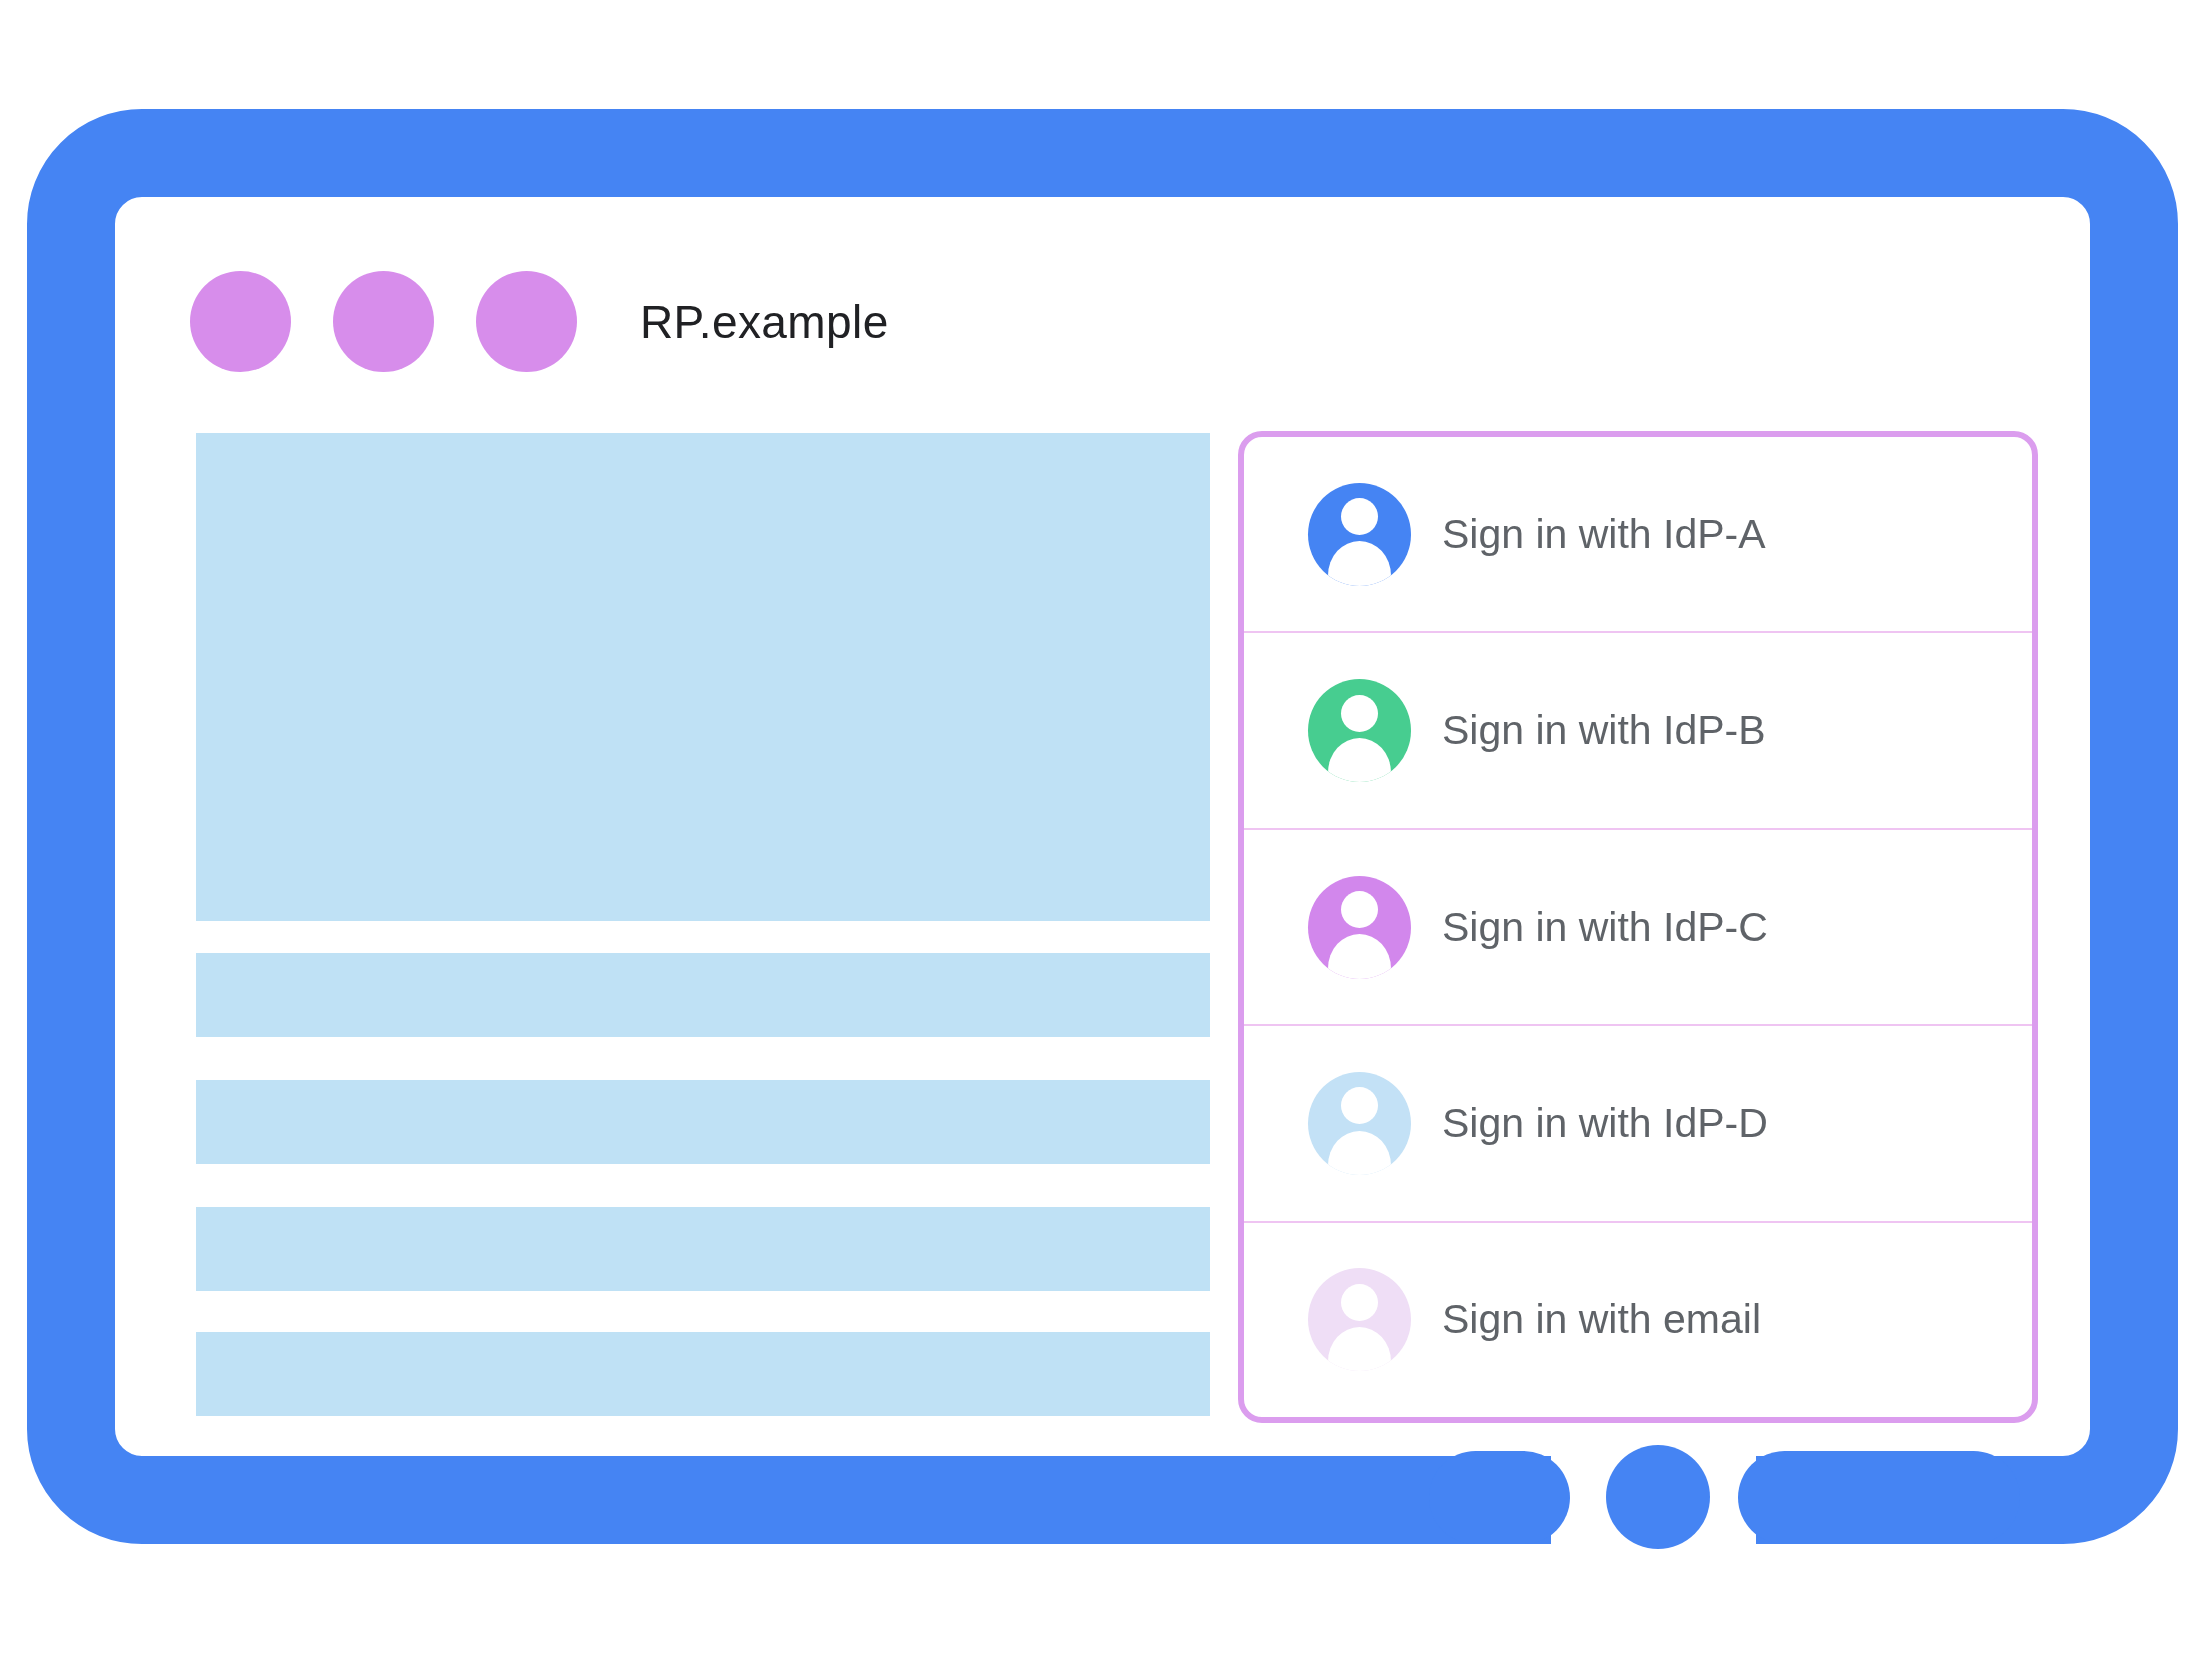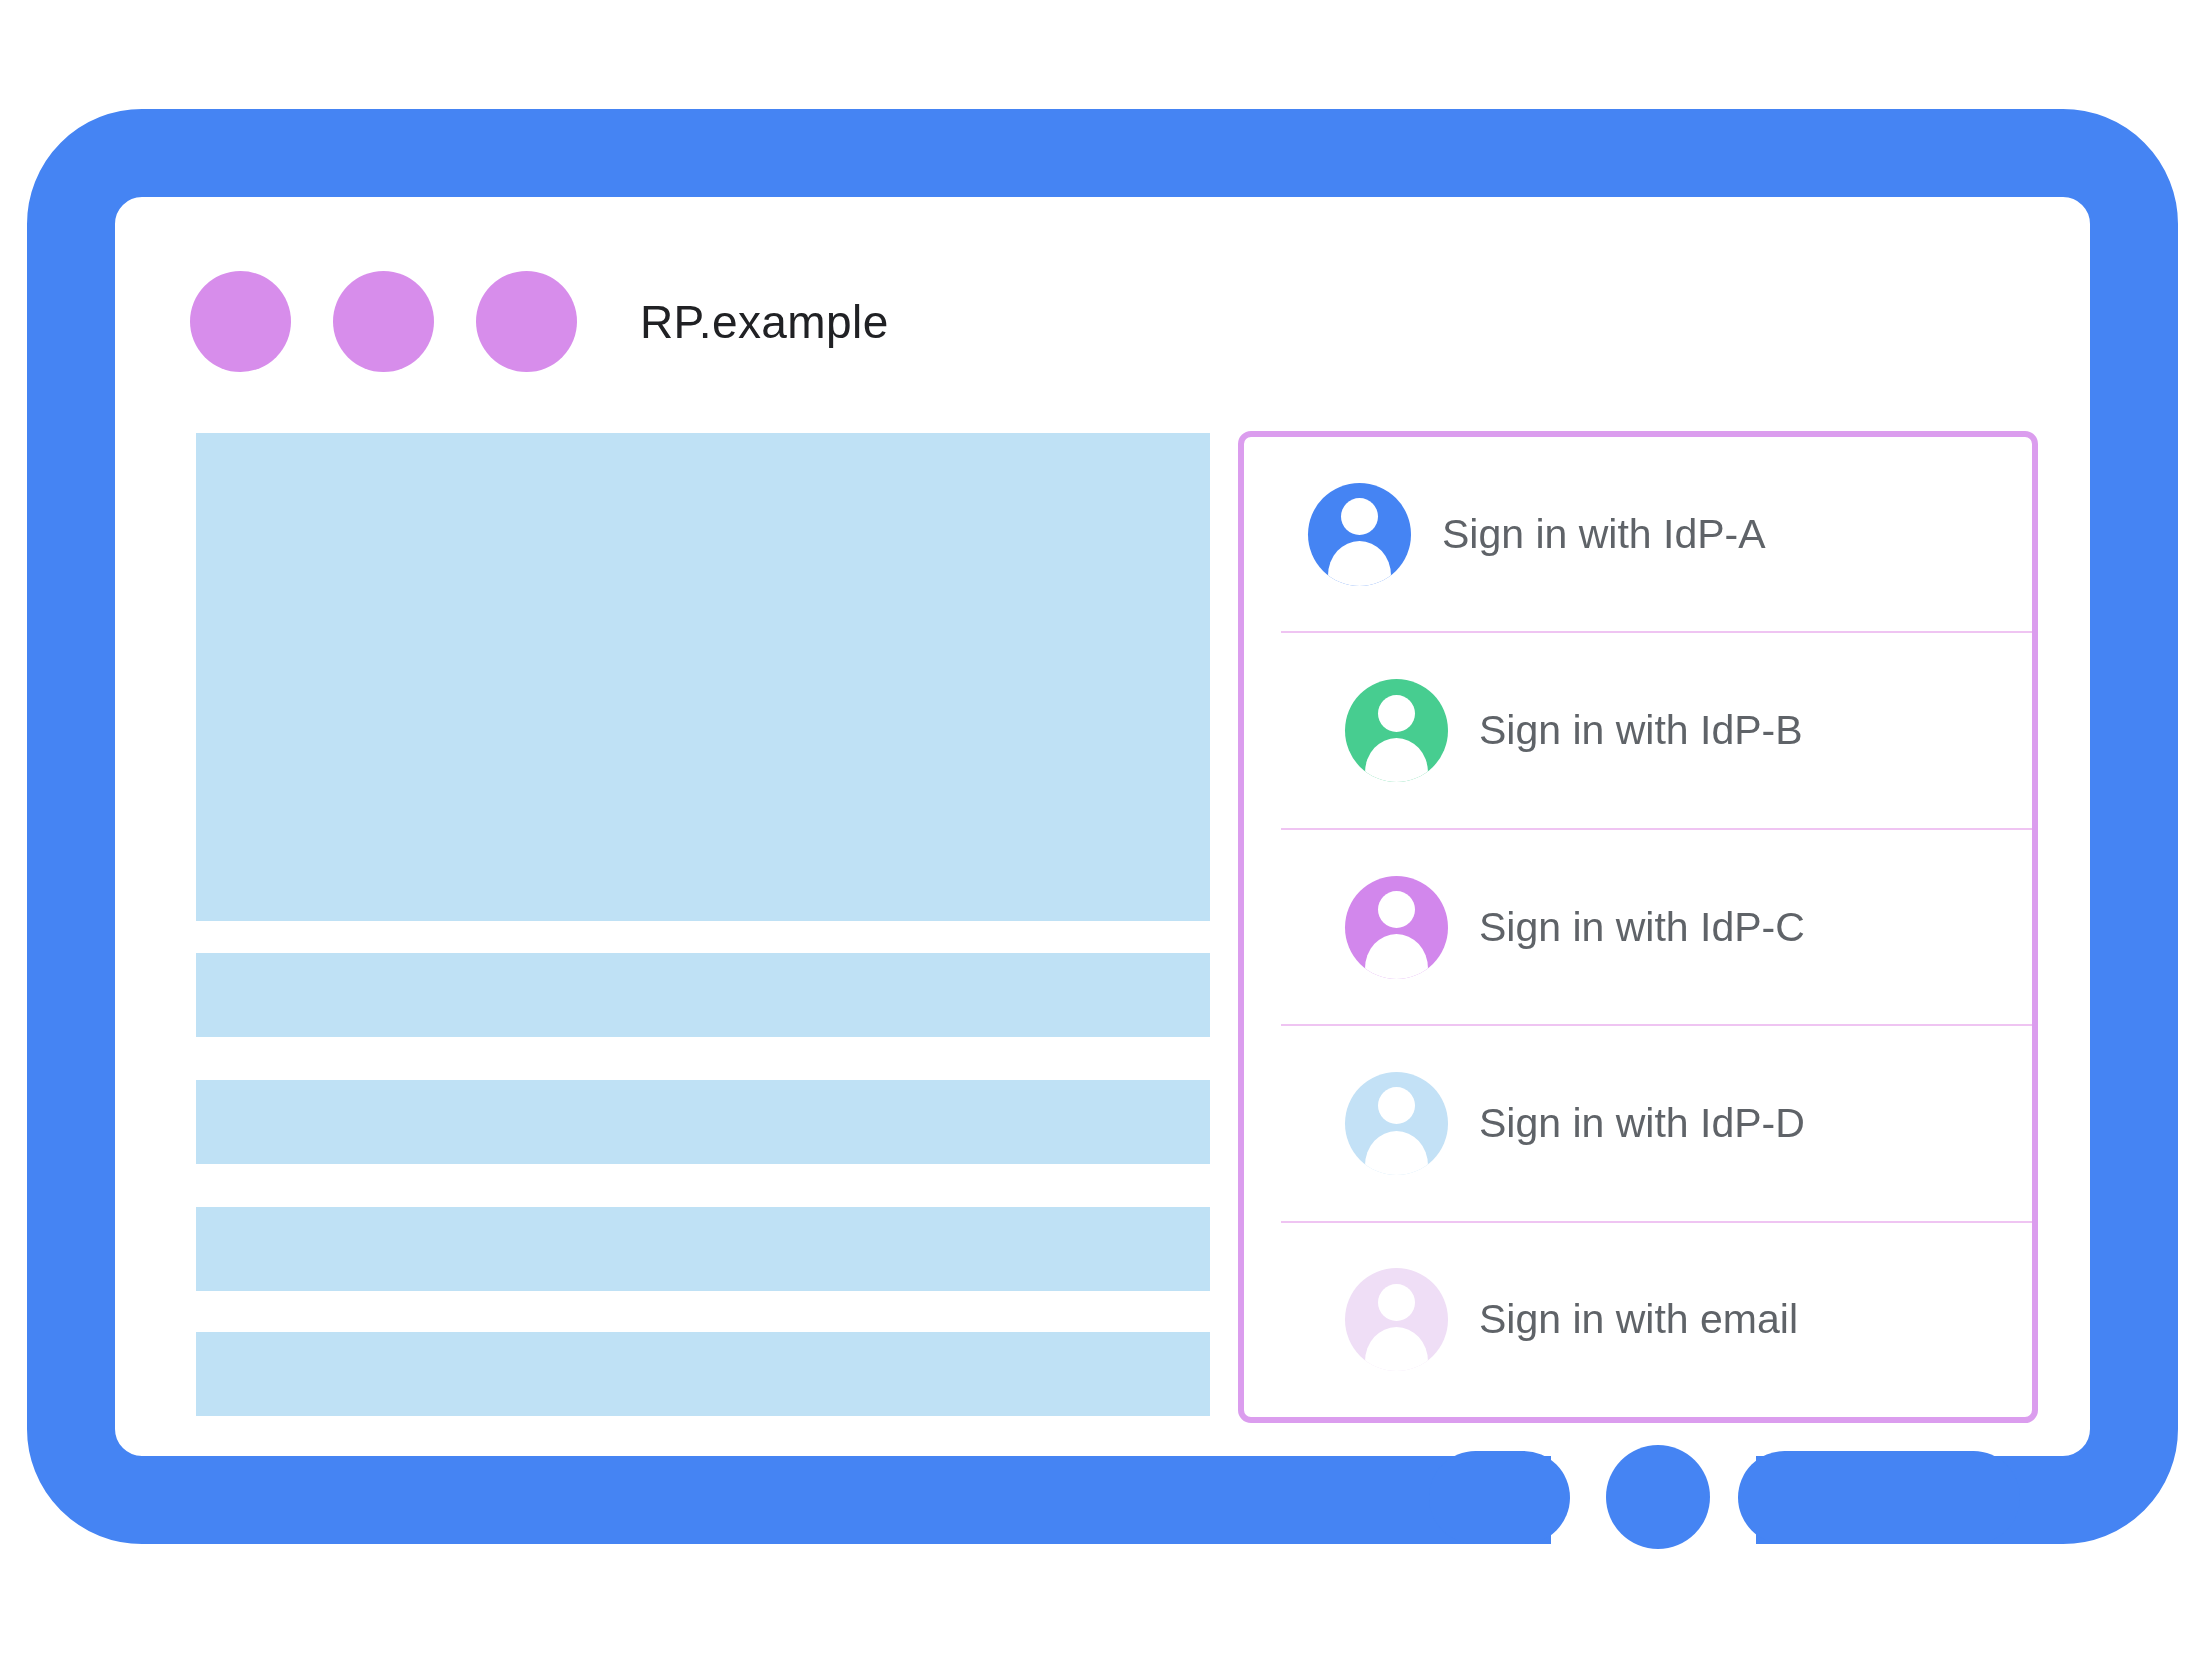--- a/index.html
+++ b/index.html
@@ -35,24 +35,24 @@
   
   .ph{position:absolute;left:196px;width:1014px;background:var(--placeholder-blue);}
   .ph-hero{top:433px;height:488px;}
   .ph-row-1{top:953px;height:84px;}
   .ph-row-2{top:1080px;height:84px;}
   .ph-row-3{top:1207px;height:84px;}
   .ph-row-4{top:1332px;height:84px;}
 
   
   .signin-panel{position:absolute;left:1238px;top:431px;width:800px;height:992px;
-    background:#ffffff;border:6.2px solid var(--panel-border);border-radius:13px;
+    background:#ffffff;border:6.2px solid var(--panel-border);border-radius:24px;
     display:flex;flex-direction:column;overflow:hidden;}
   .signin-row{flex:1;display:flex;align-items:center;padding-left:64px;cursor:pointer;}
-  .signin-row + .signin-row{border-top:2.6px solid var(--divider);margin-left:37px;}
+  .signin-row + .signin-row{border-top:2.6px solid var(--divider);}
   .avatar{position:relative;width:103px;height:103px;border-radius:50%;overflow:hidden;flex:0 0 auto;}
   .avatar .head{position:absolute;left:32%;top:15%;width:36%;height:36%;border-radius:50%;background:#ffffff;}
   .avatar .torso{position:absolute;left:19%;top:57%;width:62%;height:50%;background:#ffffff;
     border-radius:50% 50% 42% 42% / 68% 68% 32% 32%;}
   .signin-label{margin-left:31px;font-size:41px;font-weight:500;color:var(--label-gray);white-space:nowrap;}
 </style>
 </head>
 <body>
 
 <div class="stage">

